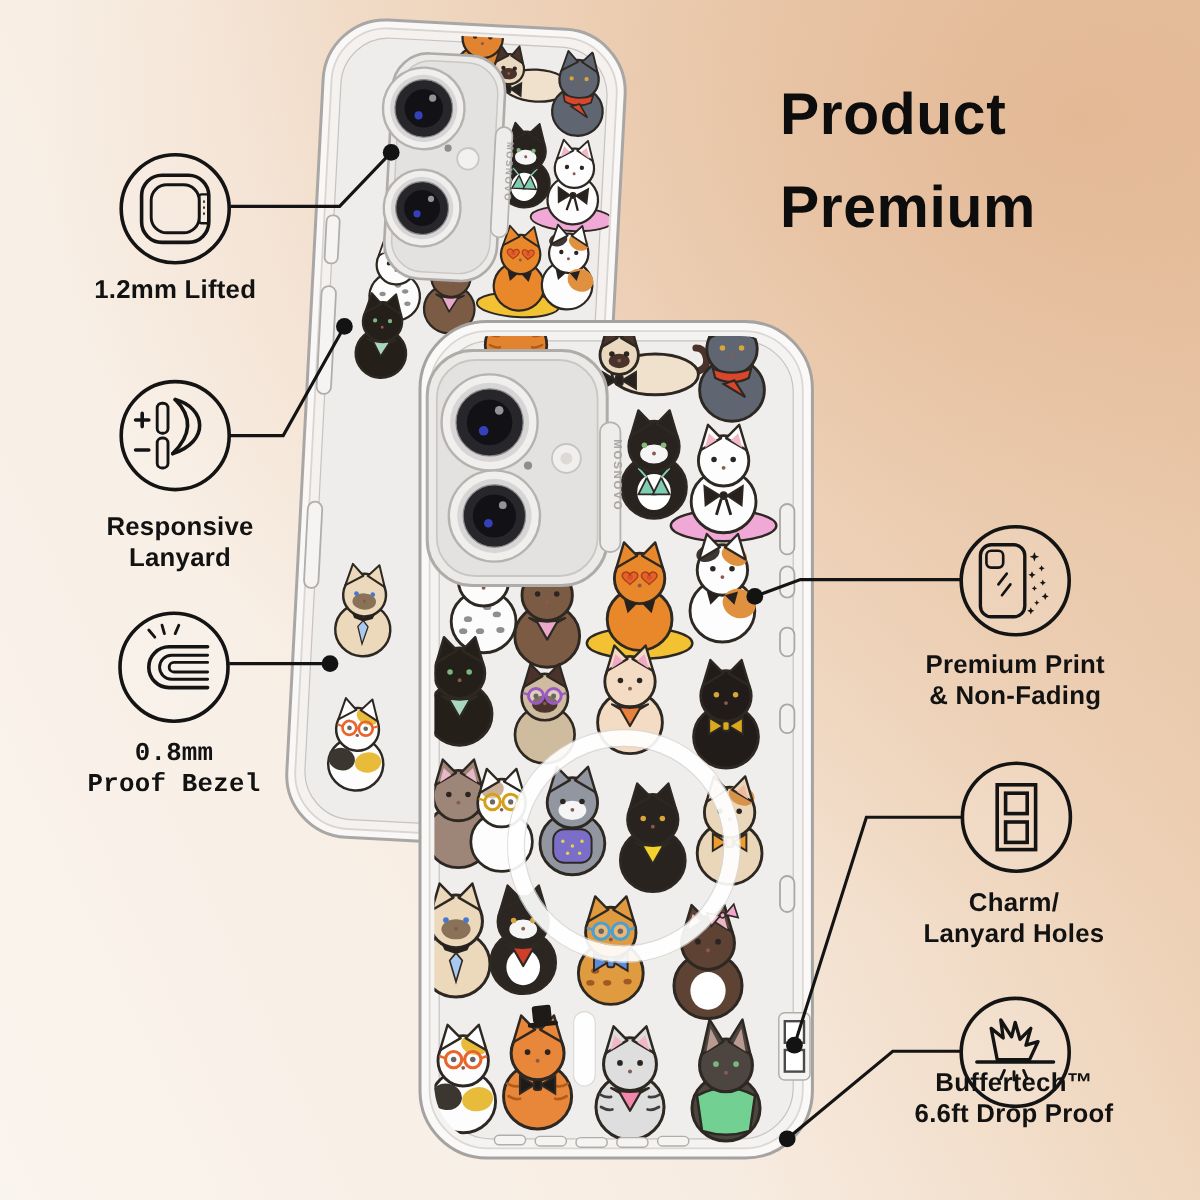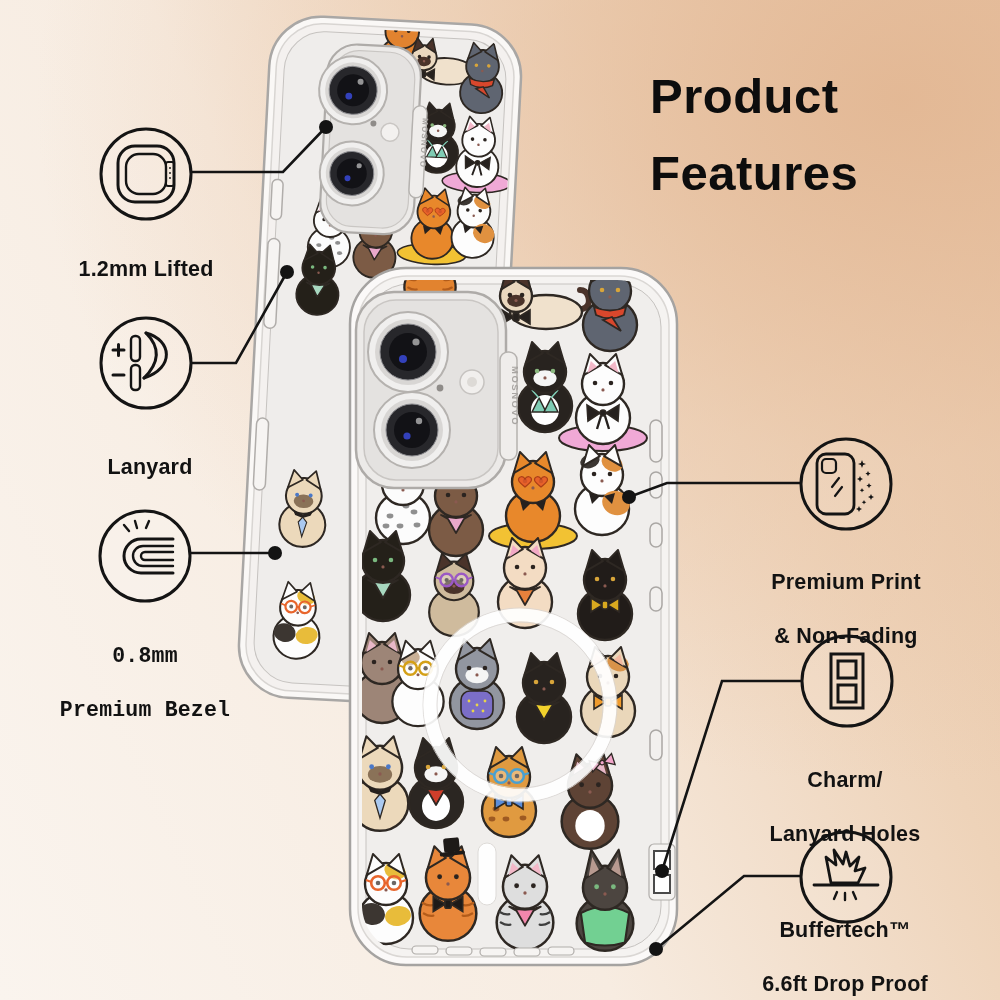--- a/index.html
+++ b/index.html
@@ -5,21 +5,21 @@
   html,body{margin:0;padding:0;}
   .stage{
     position:relative;width:1000px;height:1000px;overflow:hidden;
     font-family:"Liberation Sans","DejaVu Sans",sans-serif;
     background:
       radial-gradient(120% 95% at 90% 10%, rgba(226,182,146,0.85) 0%, rgba(233,198,168,0.5) 38%, rgba(248,239,230,0) 72%),
       linear-gradient(245deg,#e6c09f 0%,#eed3b9 28%,#f7ece1 58%,#faf4ee 100%);
   }
   svg{position:absolute;left:0;top:0;}
   .label{position:absolute;text-align:center;font-weight:bold;font-size:21.5px;line-height:25.5px;color:#121212;letter-spacing:0.2px;}
-  .label span{display:block;margin-top:28px;}
+  .label span{display:block;}
   .title{position:absolute;left:650px;top:58px;width:336px;font-weight:bold;font-size:49px;line-height:77px;color:#0d0d0d;letter-spacing:0.5px;}
   .title span{display:block;}
 </style>
 </head>
 <body>
 
 <div class="stage">
 
 <svg width="1000" height="1000" viewBox="0 0 1000 1000">
   <defs>
@@ -769,32 +769,33 @@
     <g fill="none" stroke="#141414" stroke-linejoin="round" stroke-linecap="round">
       <path d="M-32,8 L32,8" stroke-width="2.8"></path>
       <path d="M-20,-20 L-10,-12 L-12,-27 L-3,-13 L0,-25 L4,-11 L13,-20 L9,-6 L19,-9 L12,6 L-15,6 Z" stroke-width="2.8"></path>
       <path d="M-9,15 L-12,22 M-1,16 L-1,23 M7,15 L10,22" stroke-width="2.4"></path>
     </g>
   </g>
 </svg>
 
 <div class="title">
   <span>Product</span>
-  <span>Features</span>
+  <span>Premium</span>
 </div>
 
 <div class="label" style="left:26px;top:229px;width:240px;">
   <span>1.2mm Lifted</span>
 </div>
 <div class="label" style="left:30px;top:427px;width:240px;">
+  <span>Responsive</span>
   <span>Lanyard</span>
 </div>
 <div class="label" style="left:25px;top:616px;width:240px;font-family:Liberation Mono, monospace;">
   <span>0.8mm</span>
-  <span>Premium Bezel</span>
+  <span>Proof Bezel</span>
 </div>
 <div class="label" style="left:715px;top:740px;width:260px;">
   <span>Charm/</span>
   <span>Lanyard Holes</span>
 </div>
 <div class="label" style="left:716px;top:542px;width:260px;">
   <span>Premium Print</span>
   <span>&amp; Non-Fading</span>
 </div>
 <div class="label" style="left:715px;top:890px;width:260px;">

